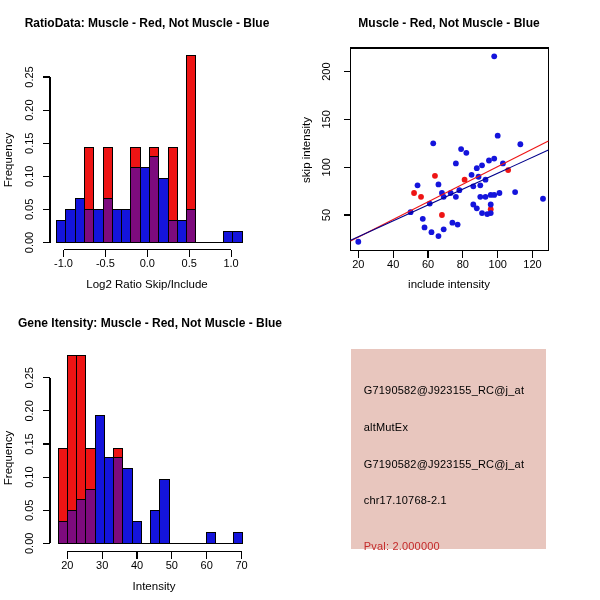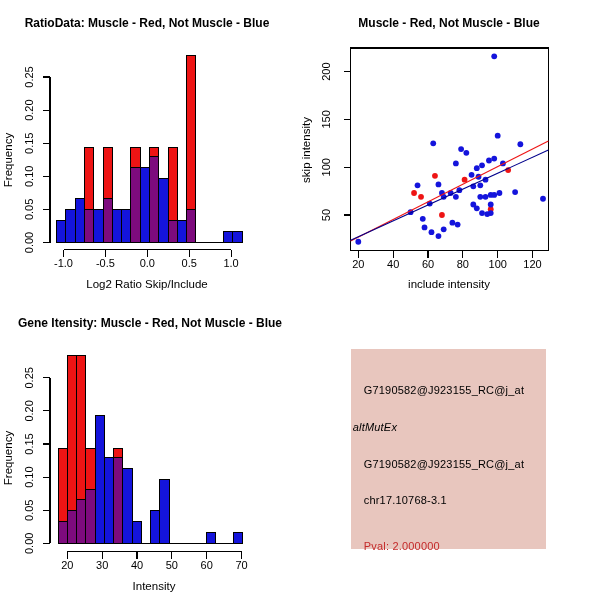--- a/index.html
+++ b/index.html
@@ -202,17 +202,17 @@
         <circle cx="520.3525" cy="144.256" r="2.9" fill="#1414dc"></circle>
         <circle cx="543.005" cy="198.748" r="2.9" fill="#1414dc"></circle>
       </g>
       <line x1="350.63300000000004" y1="240.9076" x2="548.40675" y2="141.00560000000002" stroke="#ee1414" stroke-width="1.1"></line>
       <line x1="350.63300000000004" y1="240.2384" x2="548.40675" y2="150.0876" stroke="#00008b" stroke-width="1.1"></line>
     </g>
   </svg>
 
 <div id="info-box" style="left: 350.7px; top: 349px; width: 195px; height: 200px; background: rgb(232, 198, 190);">
     <div class="info-line" style="left: 13px; top: 35px; color: rgb(0, 0, 0);">G7190582@J923155_RC@j_at</div>
-    <div class="info-line" style="left: 2px; top: 72px; color: rgb(0, 0, 0); font-style: italic;">altMutEx</div>
+    <div class="info-line" style="left: 13px; top: 72px; color: rgb(0, 0, 0);">altMutEx</div>
     <div class="info-line" style="left: 13px; top: 109px; color: rgb(0, 0, 0);">G7190582@J923155_RC@j_at</div>
-    <div class="info-line" style="left: 13px; top: 145px; color: rgb(0, 0, 0);">chr17.10768-3.1</div>
+    <div class="info-line" style="left: 13px; top: 145px; color: rgb(0, 0, 0);">chr17.10768-2.1</div>
     <div class="info-line" style="left: 13px; top: 175px; color: rgb(196, 42, 42); margin-top: 16px;">Pval: 2.000000</div>
   </div>
 
 </body></html>

